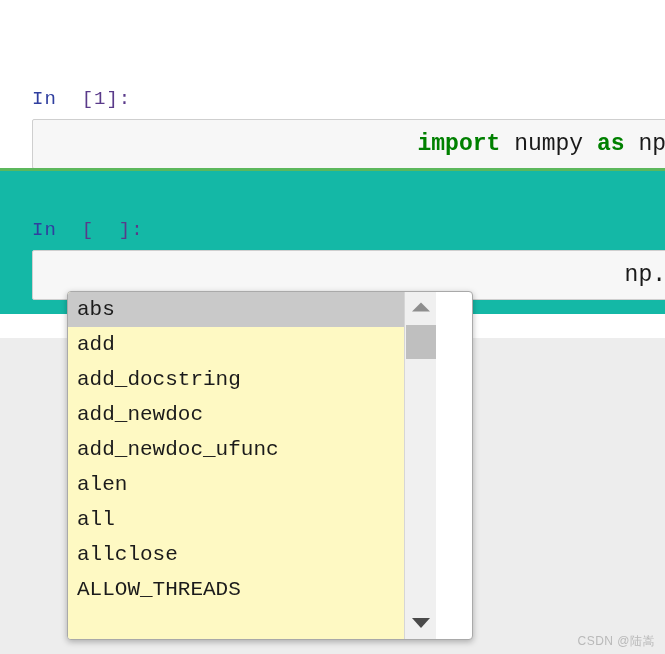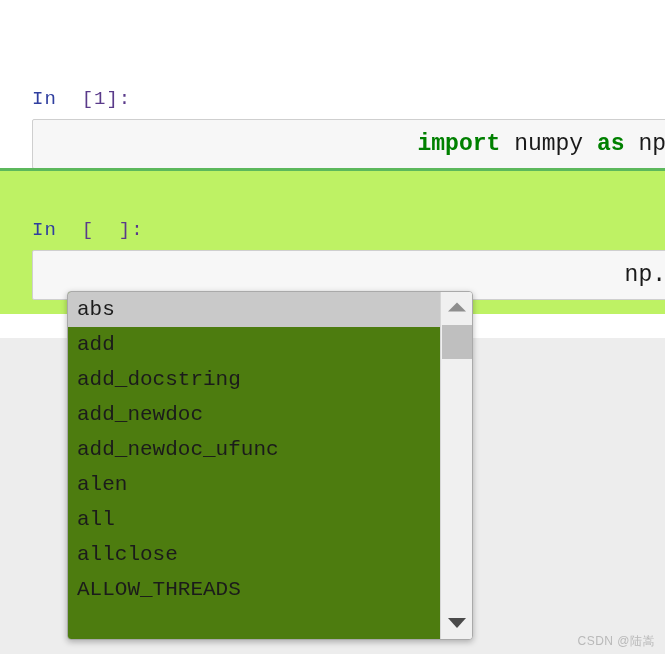--- a/index.html
+++ b/index.html
@@ -91,44 +91,44 @@
   #cell-2 .green-bar {
     position: absolute;
     left: 9px;
     top: 0;
     bottom: 0;
     width: 10px;
     background: #5cb85c;
   }
   #cell-2 .cell-inner {
     padding-left: 24px;
-    background: #bef264;
+    background: #14b8a6;
   }
   #cell-2 .input-area { background: #f7f7f7; }
 
   
   #completer {
     position: absolute;
     left: 67px;
     top: 291px;
     width: 406px;
     height: 349px;
     background: #ffffff;
     border: 1px solid #a9a9a9;
     border-radius: 4px;
     box-shadow: 0 2px 6px rgba(0,0,0,0.28);
     box-sizing: border-box;
     overflow: hidden;
     display: flex;
   }
   #completer-list {
-    width: 372px;
+    width: 336px;
     height: 100%;
     box-sizing: border-box;
-    background: #4d7c0f;
+    background: #fef9c3;
     overflow: hidden;
   }
   .completer-item {
     height: 35px;
     line-height: 35px;
     padding-left: 9px;
     font-family: "Liberation Mono", "DejaVu Sans Mono", monospace;
     font-size: 21px;
     color: #1b1b1b;
     white-space: nowrap;

